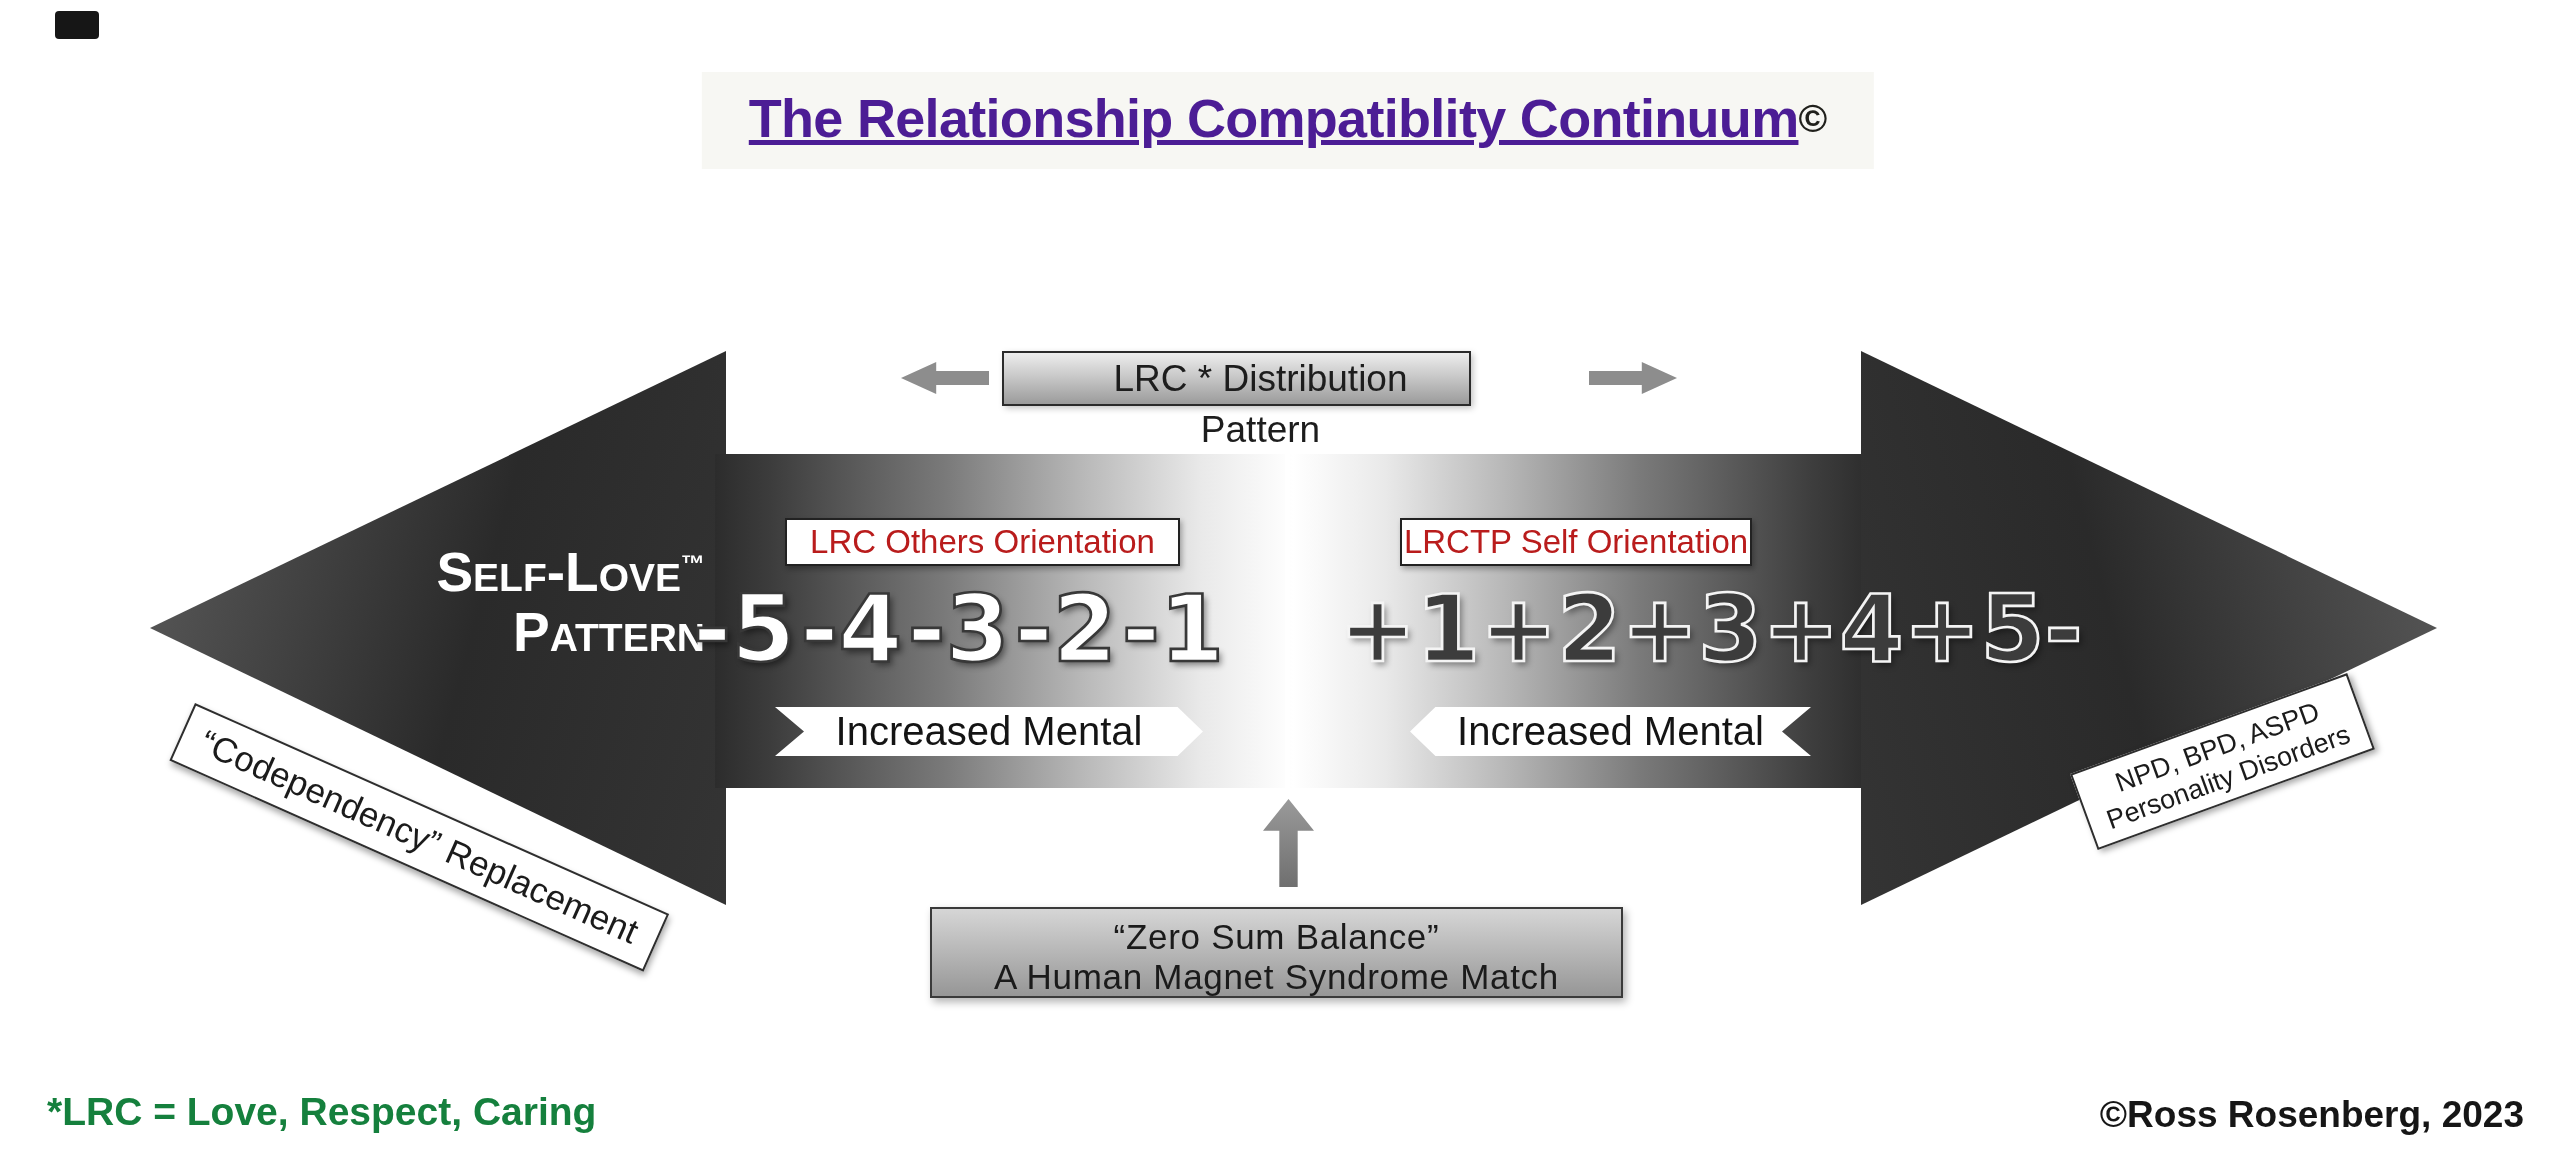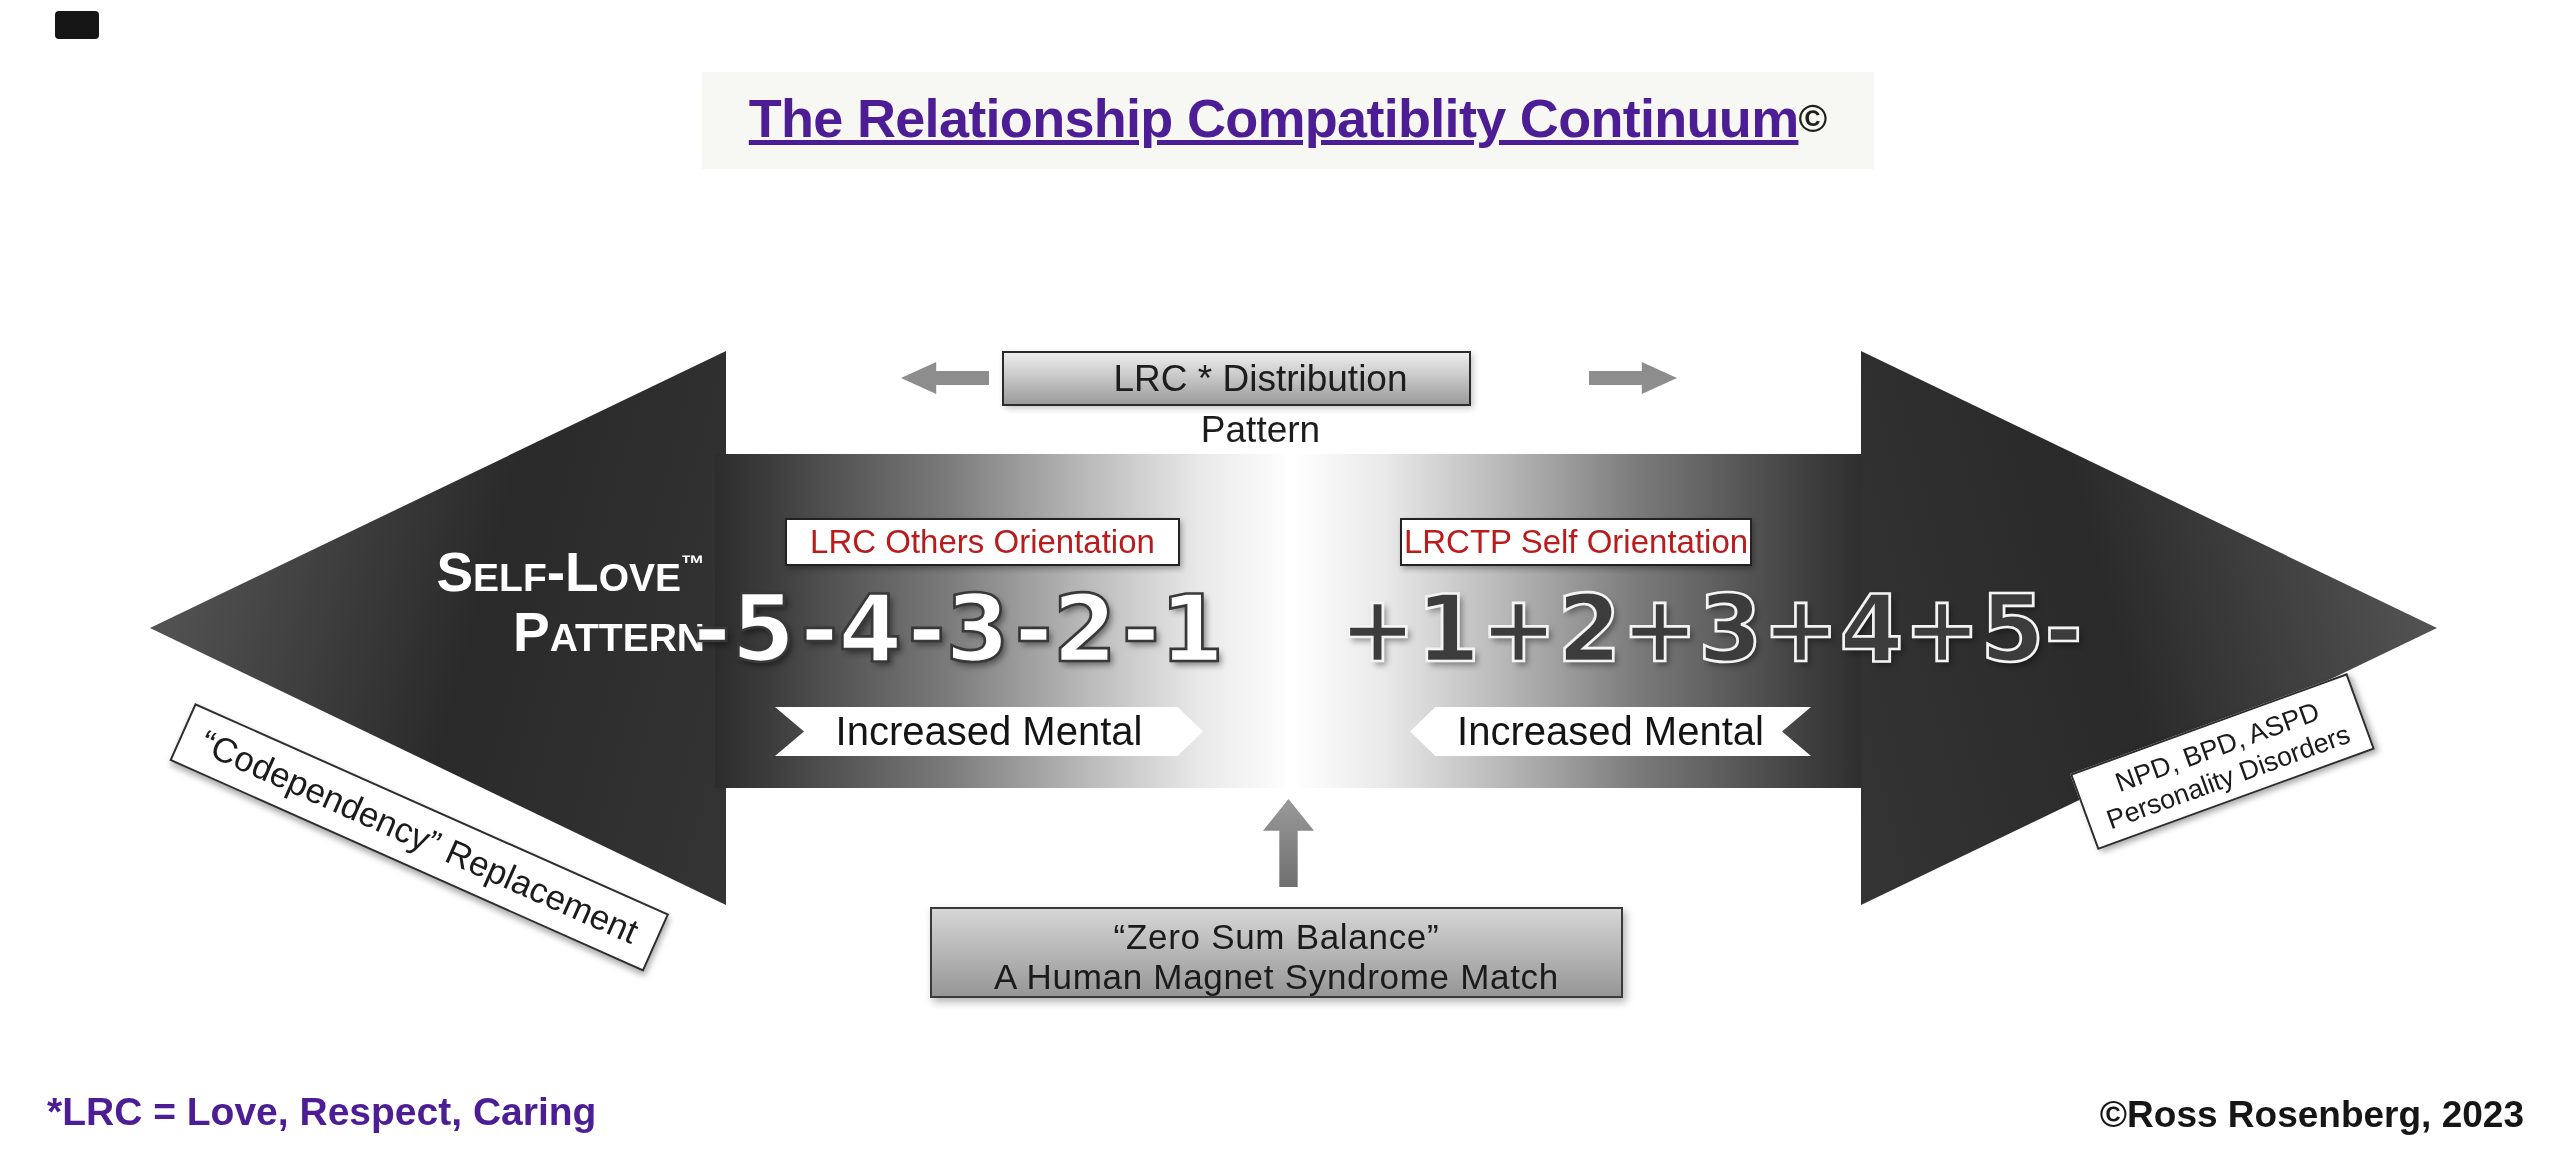--- a/index.html
+++ b/index.html
@@ -75,21 +75,21 @@
     background:linear-gradient(180deg,#9a9a9a,#6f6f6f);
     clip-path:polygon(50% 0, 100% 36%, 68% 36%, 68% 100%, 32% 100%, 32% 36%, 0 36%);
     filter:drop-shadow(1.3px 2px 2px rgba(0,0,0,.3)); }
   .zero-sum { position:absolute; left:930px; top:907px; width:693px; height:91px;
     background:linear-gradient(180deg,#d6d6d6 0%,#b3b3b3 55%,#969696 100%);
     border:2px solid #3a3a3a; text-align:center; padding-top:8px;
     font-size:35px; line-height:40px; color:#1b1b1b; letter-spacing:0.7px;
     box-shadow:2.7px 4px 8px rgba(0,0,0,.3); }
 
   
-  .footnote-left { position:absolute; left:47px; top:1090px; font-size:39px; font-weight:700; color:#4c1d95; }
+  .footnote-left { position:absolute; left:47px; top:1090px; font-size:39px; font-weight:700; color:#15803d; }
   .footnote-right { position:absolute; right:52px; top:1094px; font-size:37px; font-weight:700; color:#161616; }
 </style>
 </head>
 <body>
 
 <div class="stage">
 
   <div class="corner-mark"></div>
 
   <div class="title-bar">

